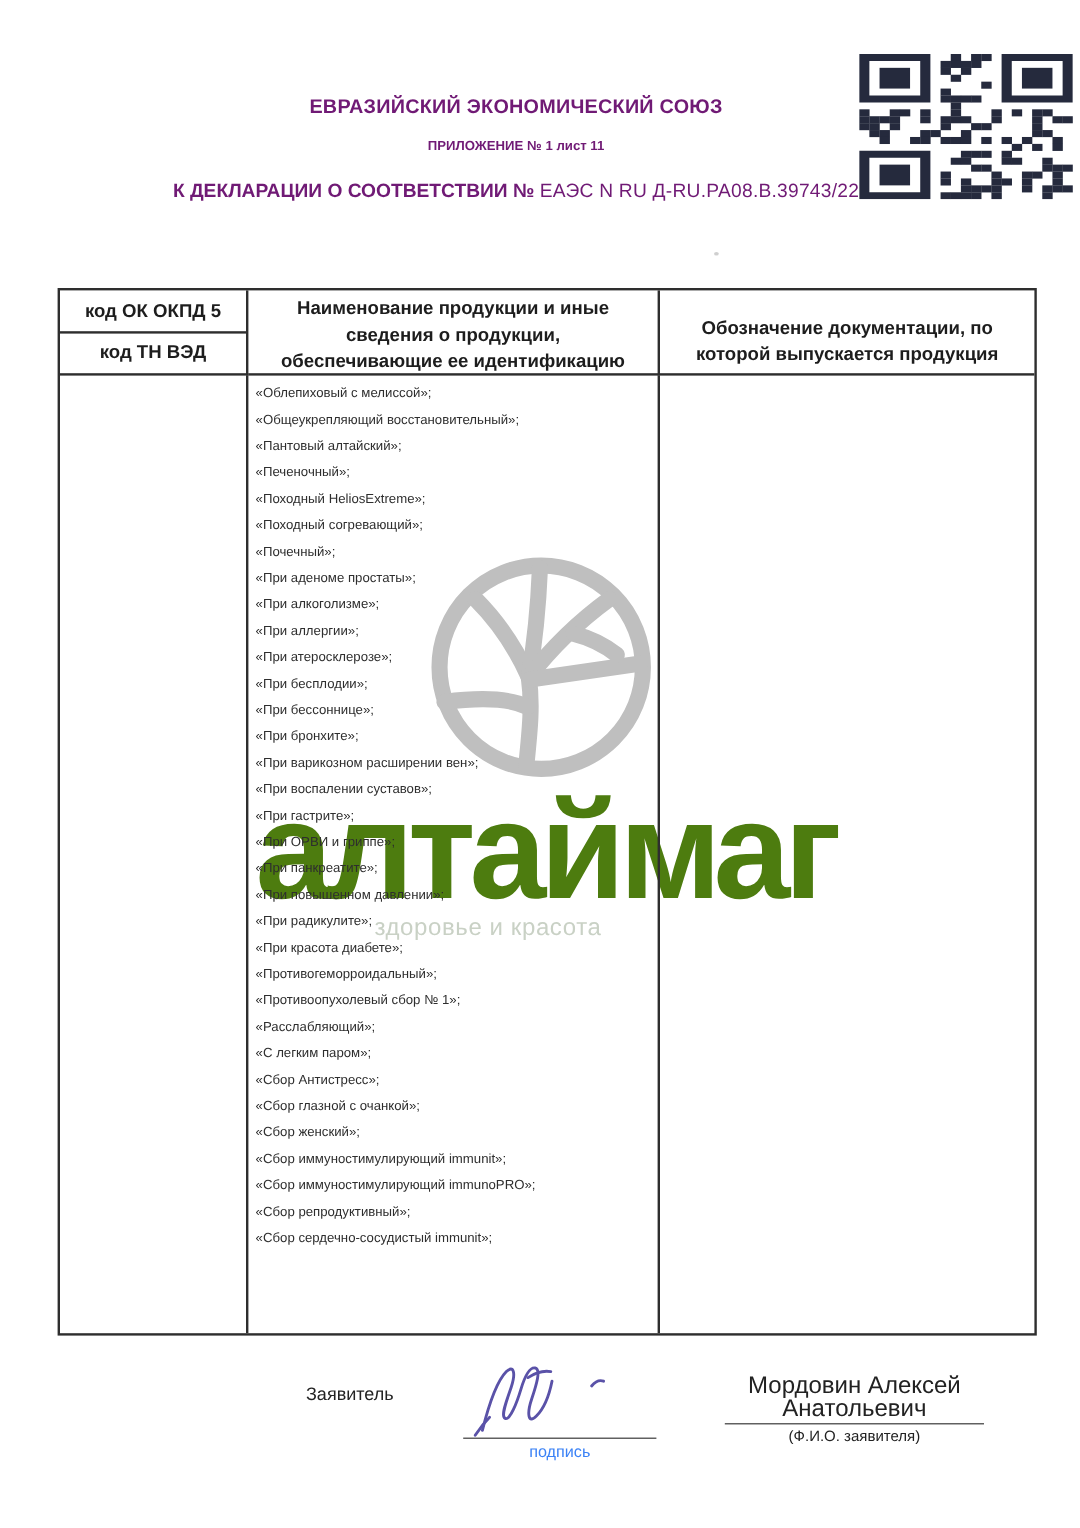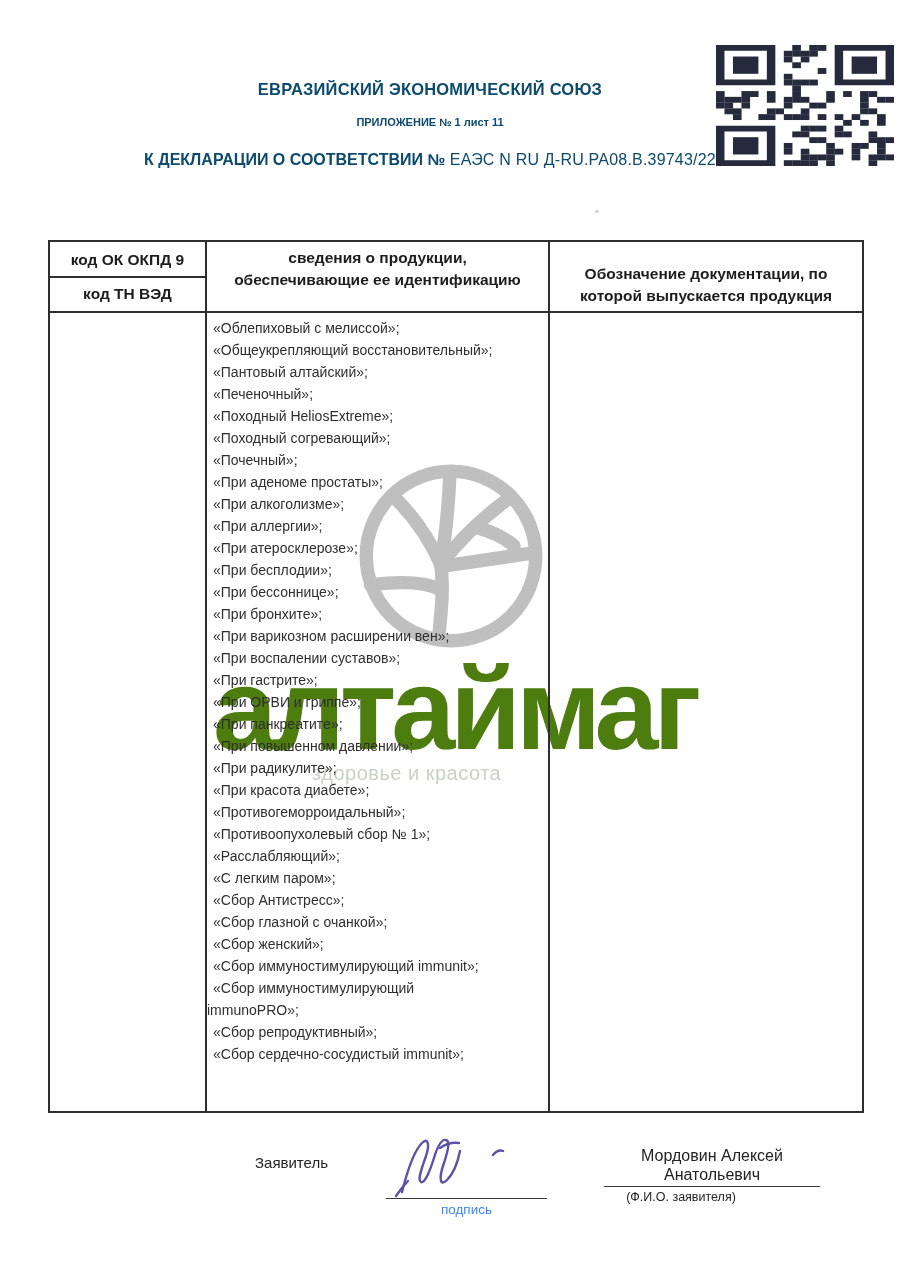--- a/index.html
+++ b/index.html
@@ -1,21 +1,21 @@
 <!DOCTYPE html>
 <html><head>
 <meta charset="utf-8">
 <style>
   html,body{margin:0;padding:0;background:#ffffff;}
   .page{
     position:relative;width:900px;height:1273px;background:#ffffff;overflow:hidden;
     font-family:"Liberation Sans", sans-serif;color:#262626;
   }
   
-  .hdr-line{position:absolute;left:0;width:860px;text-align:center;font-weight:bold;color:#0c4a6e;}
+  .hdr-line{position:absolute;left:0;width:860px;text-align:center;font-weight:bold;color:#701a75;}
   .hdr-1{top:80px;font-size:16.5px;letter-spacing:.2px;}
   .hdr-2{top:116px;font-size:11px;}
   .hdr-3{top:151px;font-size:16px;}
   .hdr-3 .decl-no{font-weight:normal;letter-spacing:.2px;}
   .speck{position:absolute;left:595px;top:210px;width:4px;height:3px;background:#a8a8a8;border-radius:50%;opacity:.55;}
   
   .qr{position:absolute;left:716px;top:45px;width:178px;height:121px;z-index:4;}
   
   .wm-logo{position:absolute;left:358px;top:462px;width:186px;height:188px;z-index:1;}
   .wm-brand{
@@ -37,31 +37,31 @@
   .br{border-right:2px solid #2e2e2e;}
   .bb{border-bottom:2px solid #2e2e2e;}
   .th{font-weight:bold;font-size:15.5px;line-height:22px;text-align:center;color:#1d1d1d;}
   .th-col1{display:flex;flex-direction:column;}
   .th-col1-top{padding-top:7px;height:36px;box-sizing:border-box;border-bottom:2px solid #2e2e2e;}
   .th-col1-bot{padding-top:5px;flex:1;border-radius:10px;}
   .th-col2{padding-top:5px;}
   .th-col3{padding-top:21px;}
   .td-products{padding:4px 0 0 0;}
   .product-item{
-    font-size:14px;line-height:22px;color:#2e2e2e;
+    font-size:11px;line-height:22px;color:#2e2e2e;
     width:300px;text-indent:6px;
   }
   
   .applicant-label{position:absolute;left:255px;top:1154px;font-size:15px;color:#222;}
   .sig-svg{position:absolute;left:378px;top:1128px;width:146px;height:78px;z-index:3;}
   .sig-line{position:absolute;left:386px;top:1198px;width:161px;border-top:1.6px solid #3a3a3a;}
   .sig-caption{position:absolute;left:386px;top:1202px;width:161px;text-align:center;font-size:13.5px;color:#3b82f6;}
-  .fio-name{position:absolute;left:612px;top:1146px;width:200px;text-align:center;font-size:16px;line-height:19px;color:#222;}
+  .fio-name{position:absolute;left:612px;top:1146px;width:200px;text-align:center;font-size:20px;line-height:19px;color:#222;}
   .fio-line{position:absolute;left:604px;top:1186px;width:216px;border-top:1.6px solid #3a3a3a;}
-  .fio-caption{position:absolute;left:573px;top:1190px;width:216px;text-align:center;font-size:12.5px;color:#222;}
+  .fio-caption{position:absolute;left:604px;top:1190px;width:216px;text-align:center;font-size:12.5px;color:#222;}
 </style>
 </head>
 <body>
 
 <div class="page">
 
   <div class="hdr-line hdr-1">ЕВРАЗИЙСКИЙ ЭКОНОМИЧЕСКИЙ СОЮЗ</div>
   <div class="hdr-line hdr-2">ПРИЛОЖЕНИЕ № 1 лист 11</div>
   <div class="hdr-line hdr-3">
     <span>К ДЕКЛАРАЦИИ О СООТВЕТСТВИИ №</span>
@@ -194,24 +194,25 @@
       <path d="M 81 100 Q 122 94 170 87"></path>
       <path d="M 116 63 Q 136 68 151 80"></path>
       <path d="M 79 122 Q 58 112 12 118"></path>
     </g>
   </svg>
   <div class="wm-brand" style="color: #4d7c0f;">алтаймаг</div>
   <div class="wm-tagline" style="color: rgb(201, 209, 197);">здоровье и красота</div>
 
   <div class="doc-table">
     <div class="cell br bb th th-col1">
-      <div class="th-col1-top">код ОК ОКПД 9</div>
+      <div class="th-col1-top">код ОК ОКПД 5</div>
       <div class="th-col1-bot">код ТН ВЭД</div>
     </div>
     <div class="cell br bb th th-col2">
+        <div class="">Наименование продукции и иные</div>
         <div class="">сведения о продукции,</div>
         <div class="">обеспечивающие ее идентификацию</div>
       </div>
     <div class="cell bb th th-col3">
         <div class="">Обозначение документации, по</div>
         <div class="">которой выпускается продукция</div>
       </div>
 
     <div class="cell br"></div>
     <div class="cell br td-products">

